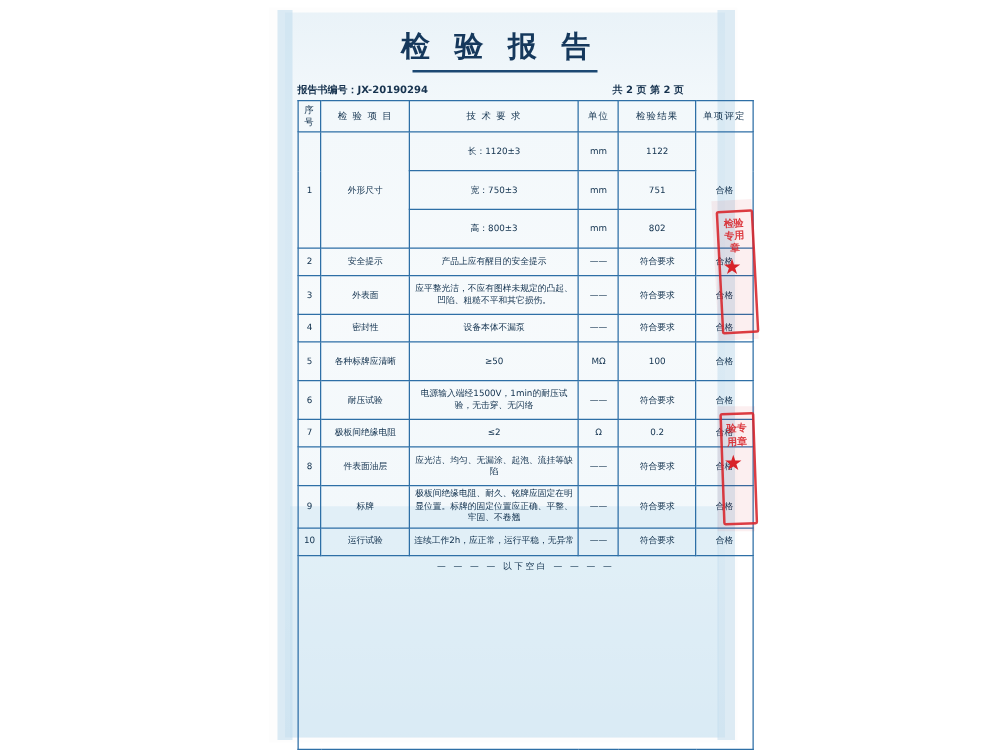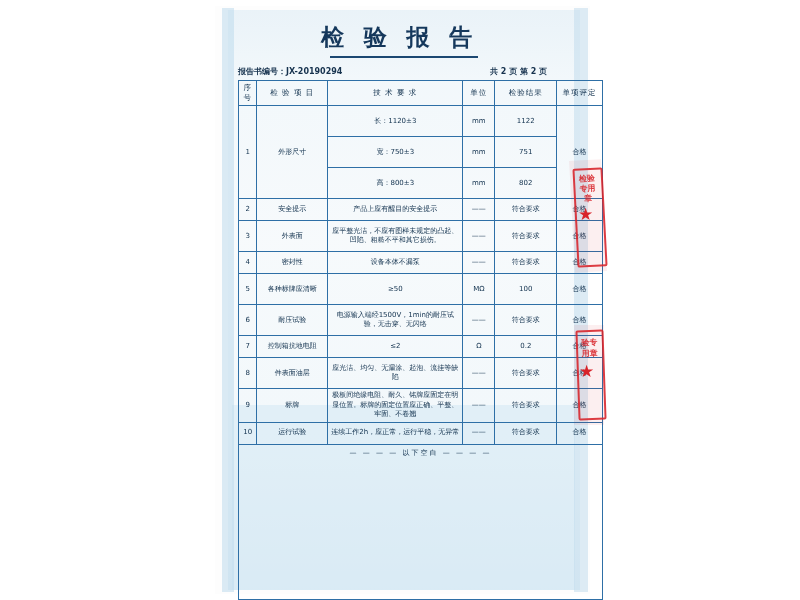--- a/index.html
+++ b/index.html
@@ -300,21 +300,21 @@
         <td>6</td>
         <td>耐压试验</td>
         <td class="tech">电源输入端经1500V，1min的耐压试验，无击穿、无闪络</td>
         <td>——</td>
         <td>符合要求</td>
         <td>合格</td>
       </tr>
 
       <tr class="blankrow">
         <td>7</td>
-        <td>控制箱抗地电阻</td>
+        <td>极板间绝缘电阻</td>
         <td class="tech">≤2</td>
         <td>Ω</td>
         <td>0.2</td>
         <td>合格</td>
       </tr>
 
       <tr class="tallrow">
         <td>8</td>
         <td>件表面油层</td>
         <td class="tech">应光洁、均匀、无漏涂、起泡、流挂等缺陷</td>

